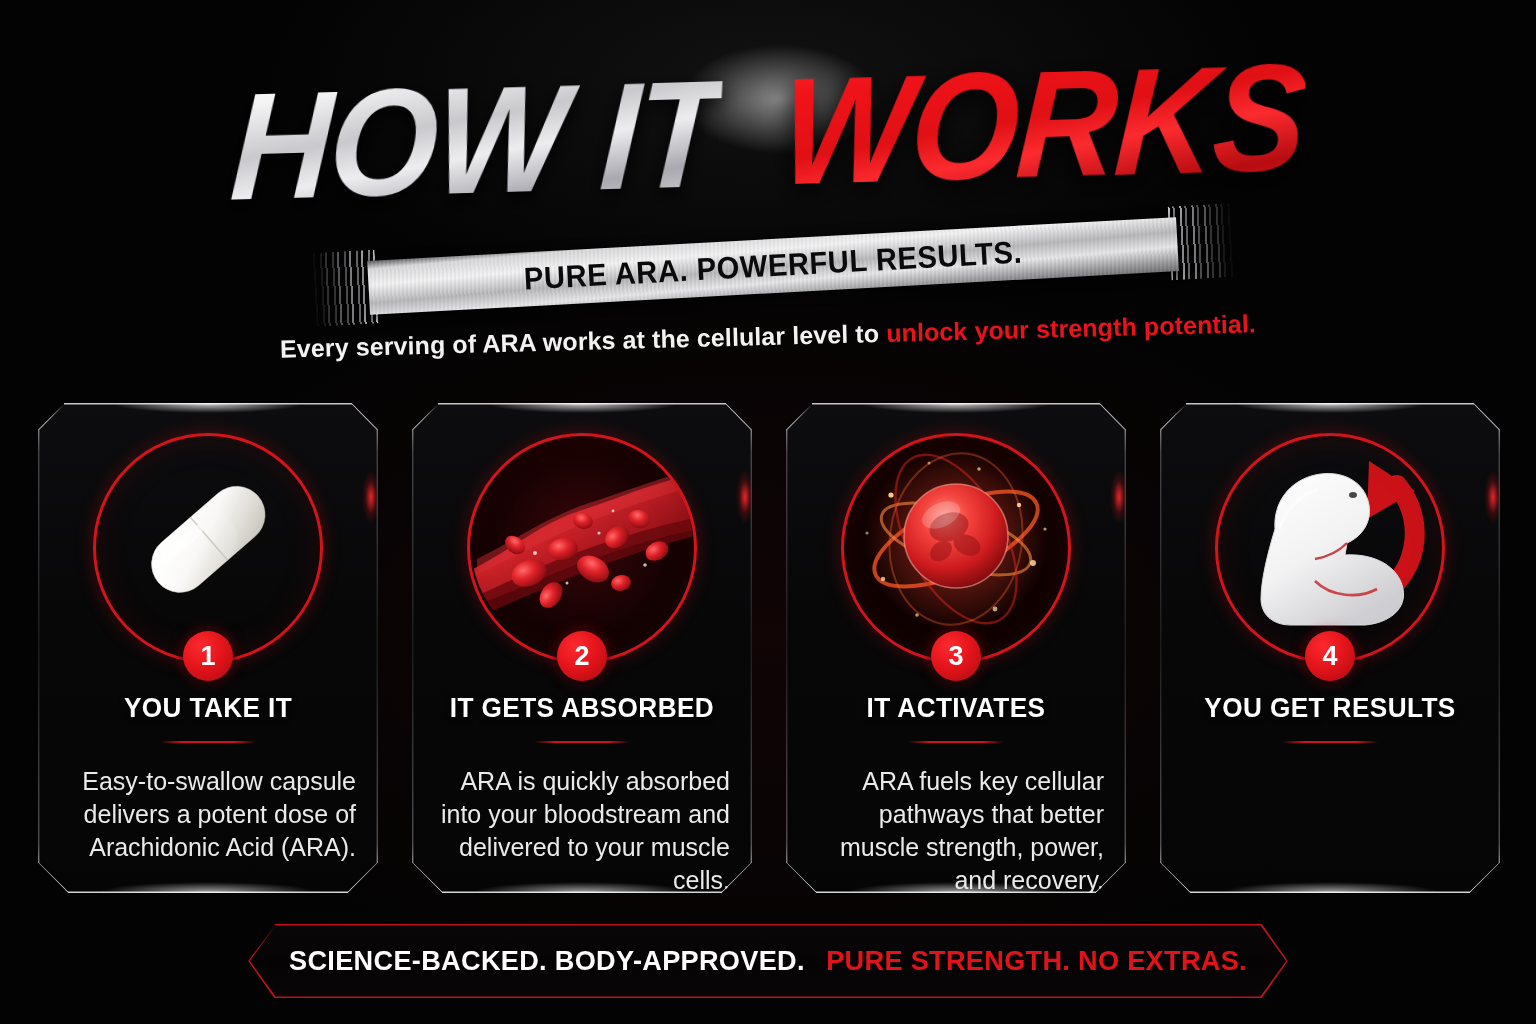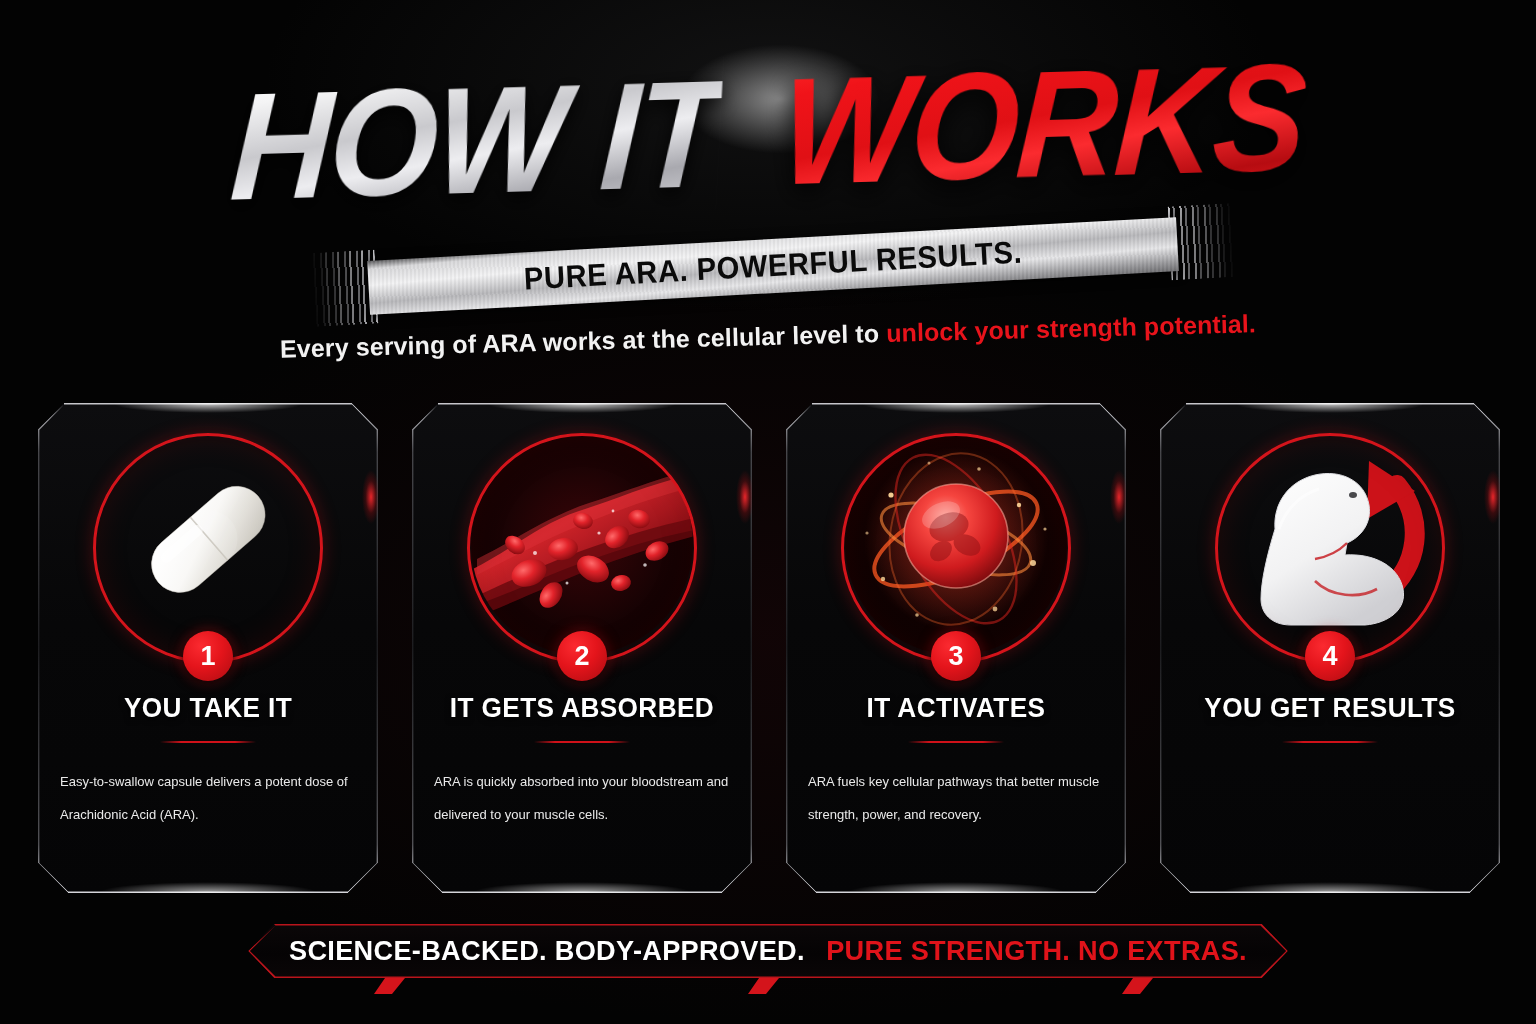--- a/index.html
+++ b/index.html
@@ -263,42 +263,42 @@
     position: absolute;
     left: 50%; top: 338px;
     width: 96px; height: 2px;
     margin-left: -48px;
     background: linear-gradient(90deg, rgba(200,16,22,0) 0%, #cf1119 22%, #cf1119 78%, rgba(200,16,22,0) 100%);
   }
   .card-desc {
     position: absolute;
     left: 22px; top: 362px;
     width: 296px;
-    text-align: left;
-    font-family: "Liberation Sans Narrow", "Liberation Sans", sans-serif;
-    font-size: 13px;
+    text-align: right;
+    font-family: "Liberation Sans Narrow", "Liberation Sans", sans-serif;
+    font-size: 25px;
     font-weight: 400;
     line-height: 33px;
     color: #eaeaea;
   }
 
   
   .chevron {
     position: absolute;
     top: 525px;
     width: 52px;
     height: 68px;
   }
   .chevron svg { display: block; width: 52px; height: 68px; }
 
   
   .footer {
     position: absolute;
     left: 248px; top: 924px;
-    width: 1040px; height: 54px;
+    width: 1040px; height: 74px;
   }
   .footer-fill {
     position: absolute; inset: 0;
     background: linear-gradient(180deg, #0b0708 0%, #050304 55%, #0a0607 100%);
     clip-path: polygon(26px 0, calc(100% - 26px) 0, 100% 50%, calc(100% - 26px) 100%, 26px 100%, 0 50%);
   }
   .footer-fill::before {
     content: "";
     position: absolute; inset: 0;
     background: #b9141b;

